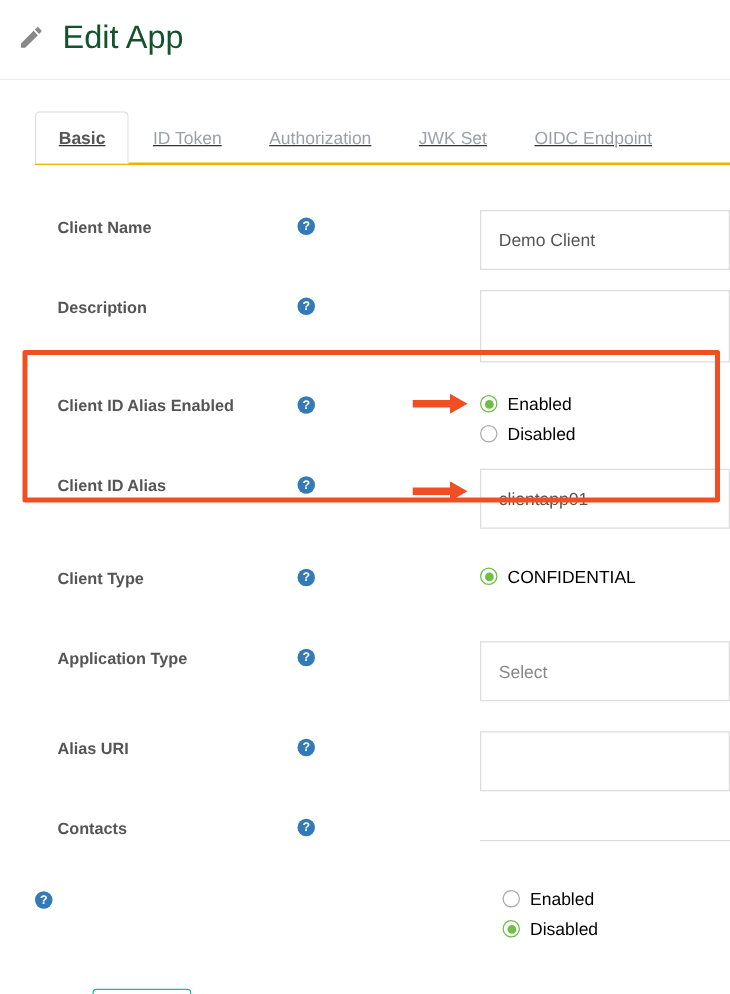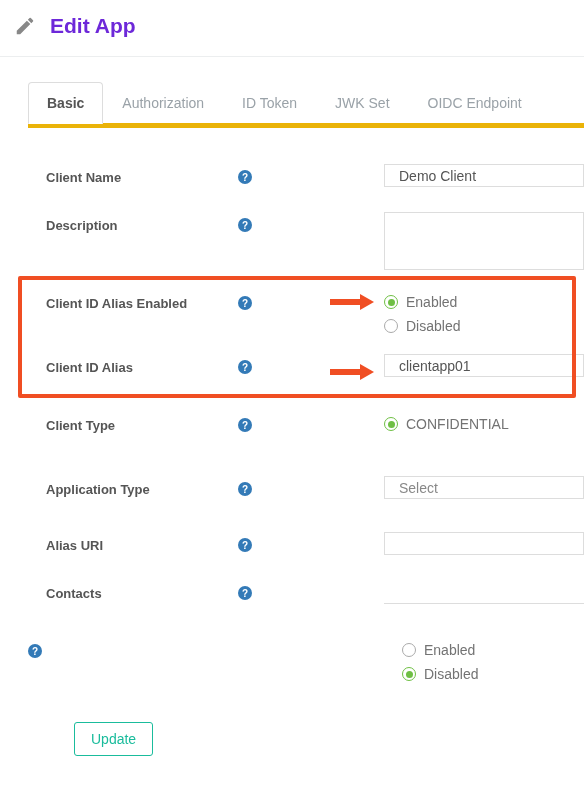--- a/index.html
+++ b/index.html
@@ -10,30 +10,31 @@
       width: 584px;
     }
     .header {
       display: flex;
       align-items: center;
       gap: 14px;
       padding: 14px 14px 18px 14px;
       border-bottom: 1px solid #eceeef;
     }
     .header-title {
-      font-size: 21px;
-      font-weight: 700;
-      color: #6d28d9;
+      font-size: 26px;
+      font-weight: 400;
+      color: #14532d;
     }
     .edit-icon svg { width: 22px; height: 22px; display: block; }
     .content { padding: 24px 0 24px 28px; }
     .tabs {
       display: flex;
-      border-bottom: 5px solid #eab308;
+      border-bottom: 2px solid #eab308;
       margin-bottom: 28px;
+      text-decoration: underline;
     }
     .tab {
       padding: 12px 18px;
       font-size: 14px;
       color: #9aa2a8;
       cursor: pointer;
       border: 1px solid transparent;
       border-bottom: none;
       position: relative;
       top: 1px;
@@ -80,21 +81,21 @@
       align-items: center;
       justify-content: center;
       margin-top: 6px;
       flex-shrink: 0;
       cursor: pointer;
     }
     .spacer-col { width: 120px; flex-shrink: 0; position: relative; }
     .input-col { flex: 1; min-width: 0; }
     .text-input, .select-input {
       width: 100%;
-      height: 23px;
+      height: 48px;
       border: 1px solid #ddd;
       padding: 0 14px;
       font-size: 14px;
       color: #555;
       background: #fff;
       border-radius: 0;
     }
     .textarea-input {
       width: 100%;
       height: 58px;
@@ -117,21 +118,21 @@
       flex-shrink: 0;
     }
     .radio-circle.checked { border-color: #6fbf44; }
     .radio-circle.checked::after {
       content: "";
       width: 7px;
       height: 7px;
       background: #6fbf44;
       border-radius: 50%;
     }
-    .radio-label { font-size: 14px; color: #737373; }
+    .radio-label { font-size: 14px; color: #000000; }
     .highlight-box {
       position: absolute;
       left: -10px;
       right: 8px;
       border: 4px solid #f04e23;
       pointer-events: none;
       border-radius: 2px;
       z-index: 5;
     }
     .arrow {
@@ -163,22 +164,22 @@
     <svg viewBox="0 0 24 24">
         <path fill="#888" d="M3 17.25V21h3.75L17.81 9.94l-3.75-3.75L3 17.25zM20.71 7.04a1 1 0 0 0 0-1.41l-2.34-2.34a1 1 0 0 0-1.41 0l-1.83 1.83 3.75 3.75 1.83-1.83z"></path>
       </svg>
   </span>
   <span class="header-title">Edit App</span>
 </div>
 
 <div class="content">
   <div class="tabs">
     <div class="tab active">Basic</div>
+    <div class="tab">ID Token</div>
     <div class="tab">Authorization</div>
-    <div class="tab">ID Token</div>
     <div class="tab">JWK Set</div>
     <div class="tab">OIDC Endpoint</div>
   </div>
 
   <div class="form-rows">
 
     <div class="highlight-box" style="top:120px; height:122px;"></div>
 
     <div class="row">
       <div class="label-col">

